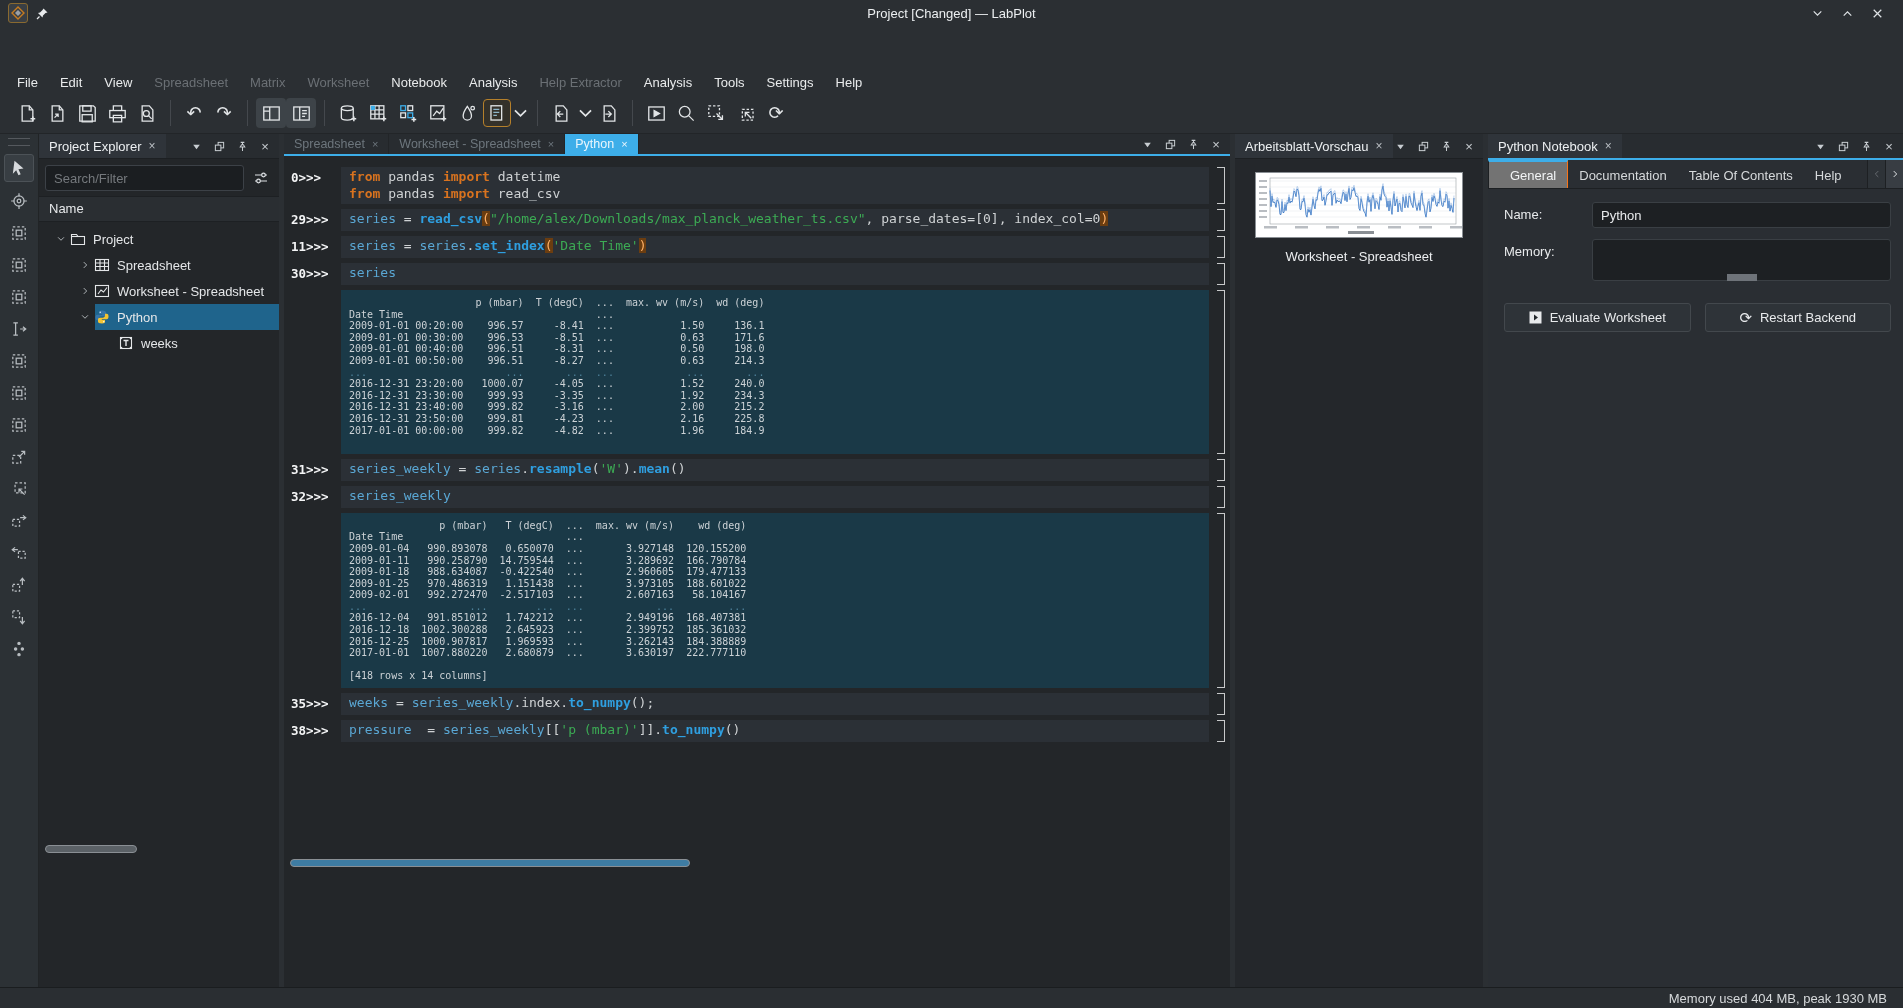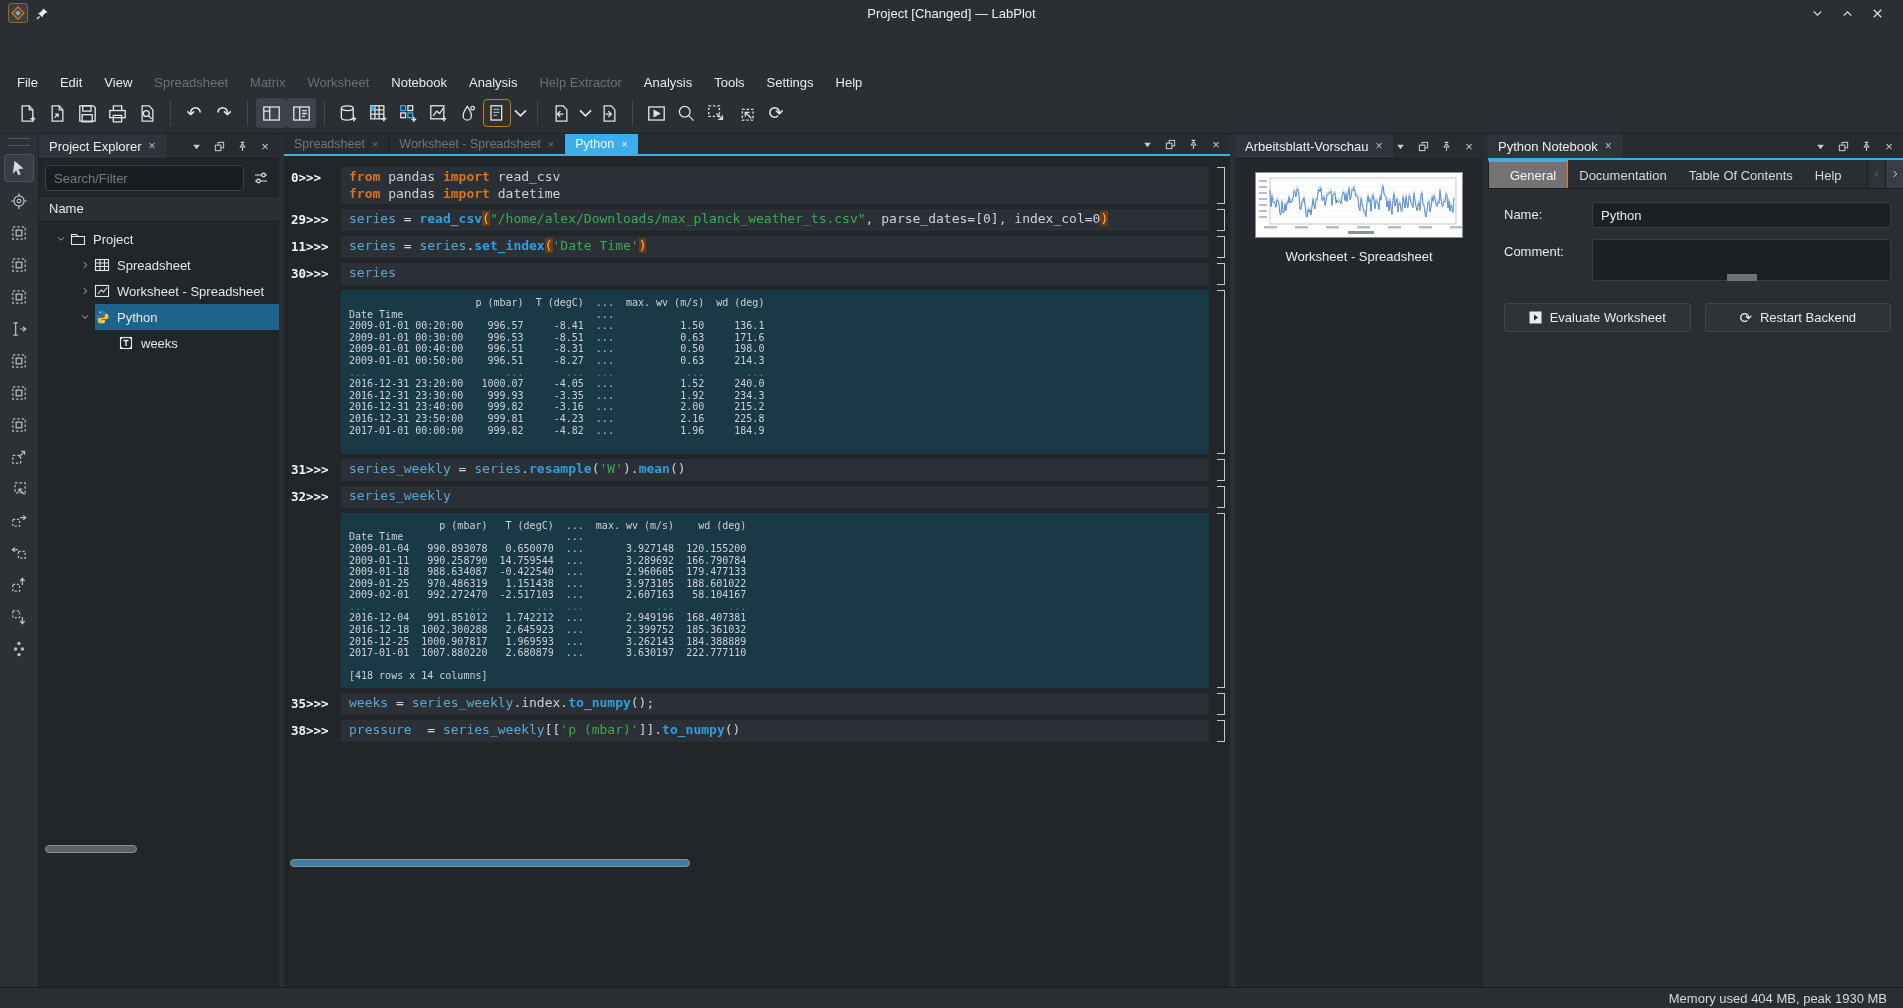--- a/index.html
+++ b/index.html
@@ -678,22 +678,22 @@
             </span>
             <span style="font-size: 13px;">×</span>
           </div>
         </div>
       <div class="nb-underline"></div>
       <div class="nb-body">
         <div class="cells">
             <div class="cell-row">
               <div class="prompt">0&gt;&gt;&gt;</div>
               <div class="in-body">
+                <div class="code-line"><span class="tk-kw">from</span><span class="tk-pl"> pandas </span><span class="tk-kw">import</span><span class="tk-pl"> datetime</span></div>
                 <div class="code-line"><span class="tk-kw">from</span><span class="tk-pl"> pandas </span><span class="tk-kw">import</span><span class="tk-pl"> read_csv</span></div>
-                <div class="code-line"><span class="tk-kw">from</span><span class="tk-pl"> pandas </span><span class="tk-kw">import</span><span class="tk-pl"> datetime</span></div>
               </div>
               <div class="gutter">
                 <div class="mark"></div>
               </div>
             </div>
             <div class="cell-row">
               <div class="prompt">29&gt;&gt;&gt;</div>
               <div class="in-body">
                 <div class="code-line"><span class="tk-id">series</span><span class="tk-pl"> = </span><span class="tk-fn">read_csv</span><span class="tk-ph">(</span><span class="tk-str">"/home/alex/Downloads/max_planck_weather_ts.csv"</span><span class="tk-pl">, parse_dates=[0], index_col=0</span><span class="tk-ph">)</span></div>
               </div>
@@ -913,21 +913,21 @@
               </svg>
             </div>
           </div>
         </div>
       <div class="props-body">
         <div class="form-row">
           <div class="form-label">Name:</div>
           <input class="text-input" value="Python" style="">
         </div>
         <div class="form-row">
-          <div class="form-label">Comment:</div>
+          <div class="form-label">Memory:</div>
           <div class="comment-box">
             <div class="grip"></div>
           </div>
         </div>
         <div class="btn-row">
           <div class="pbtn">
             <span class="bicon">
               <svg viewBox="0 0 13 13">
                   <rect x="0.5" y="0.5" width="12" height="12" fill="#e8eaec"></rect>
                   <path d="M5 3.5l4 3-4 3z" fill="#23272b"></path>

